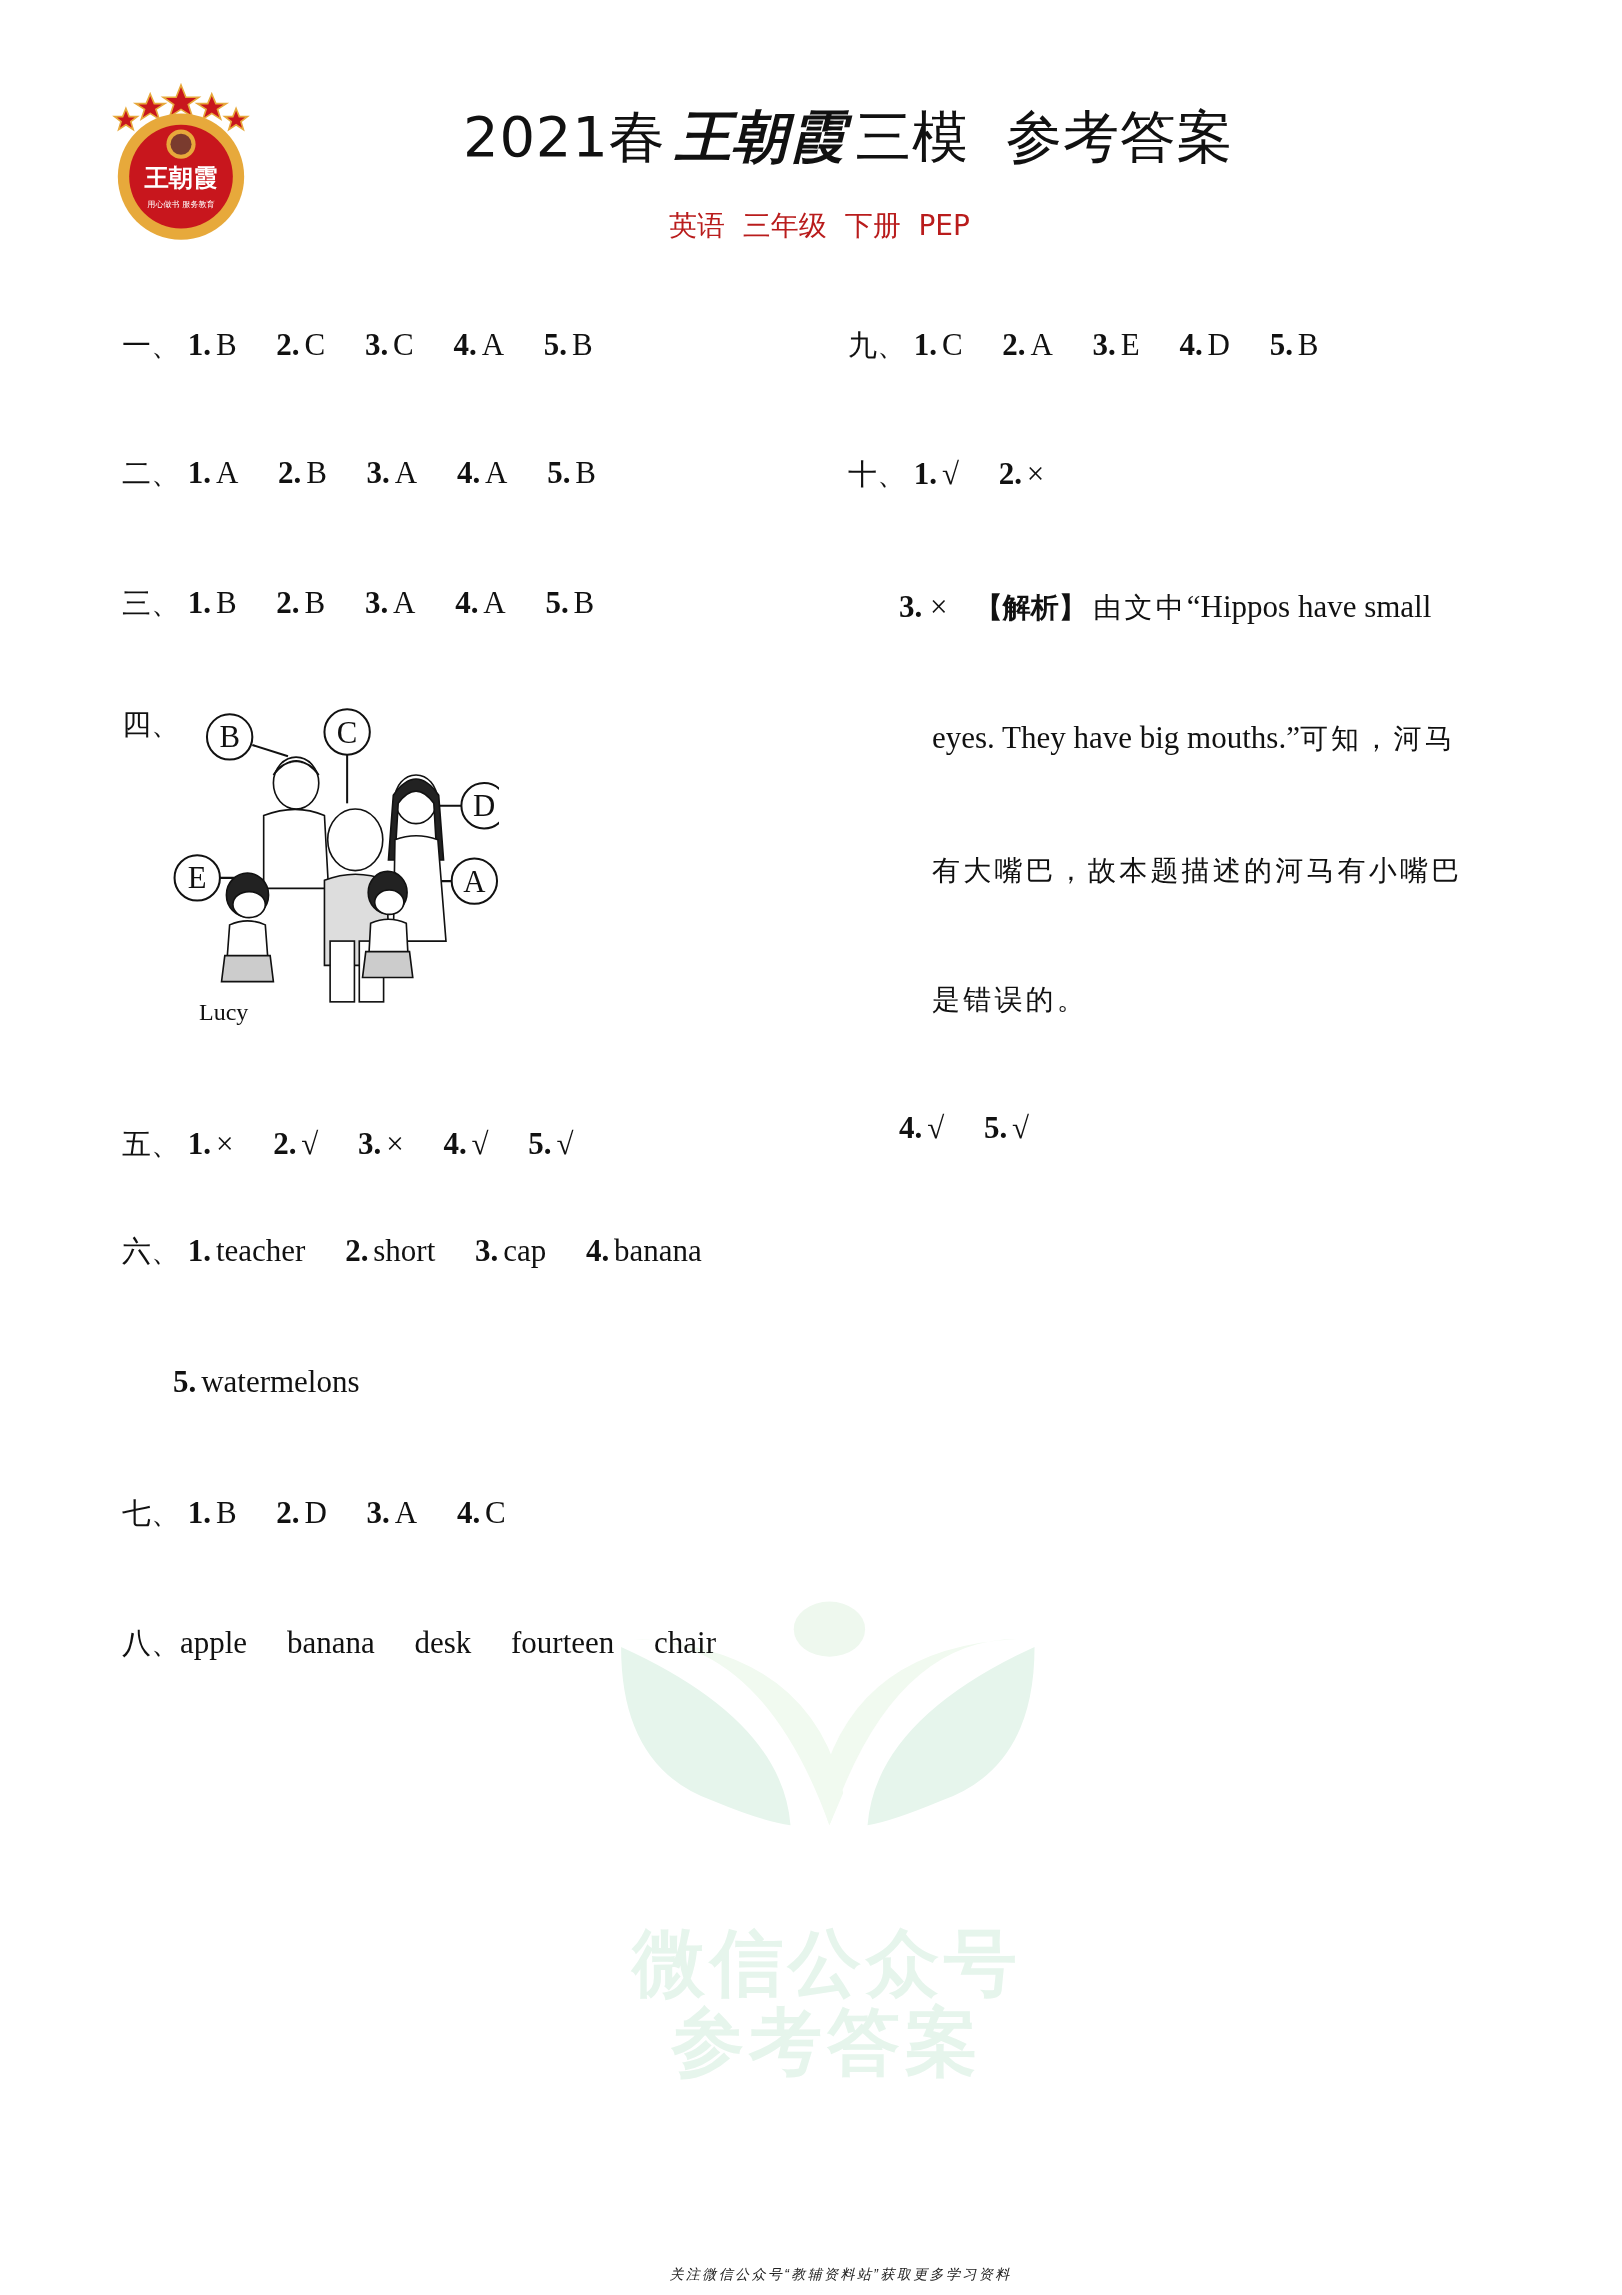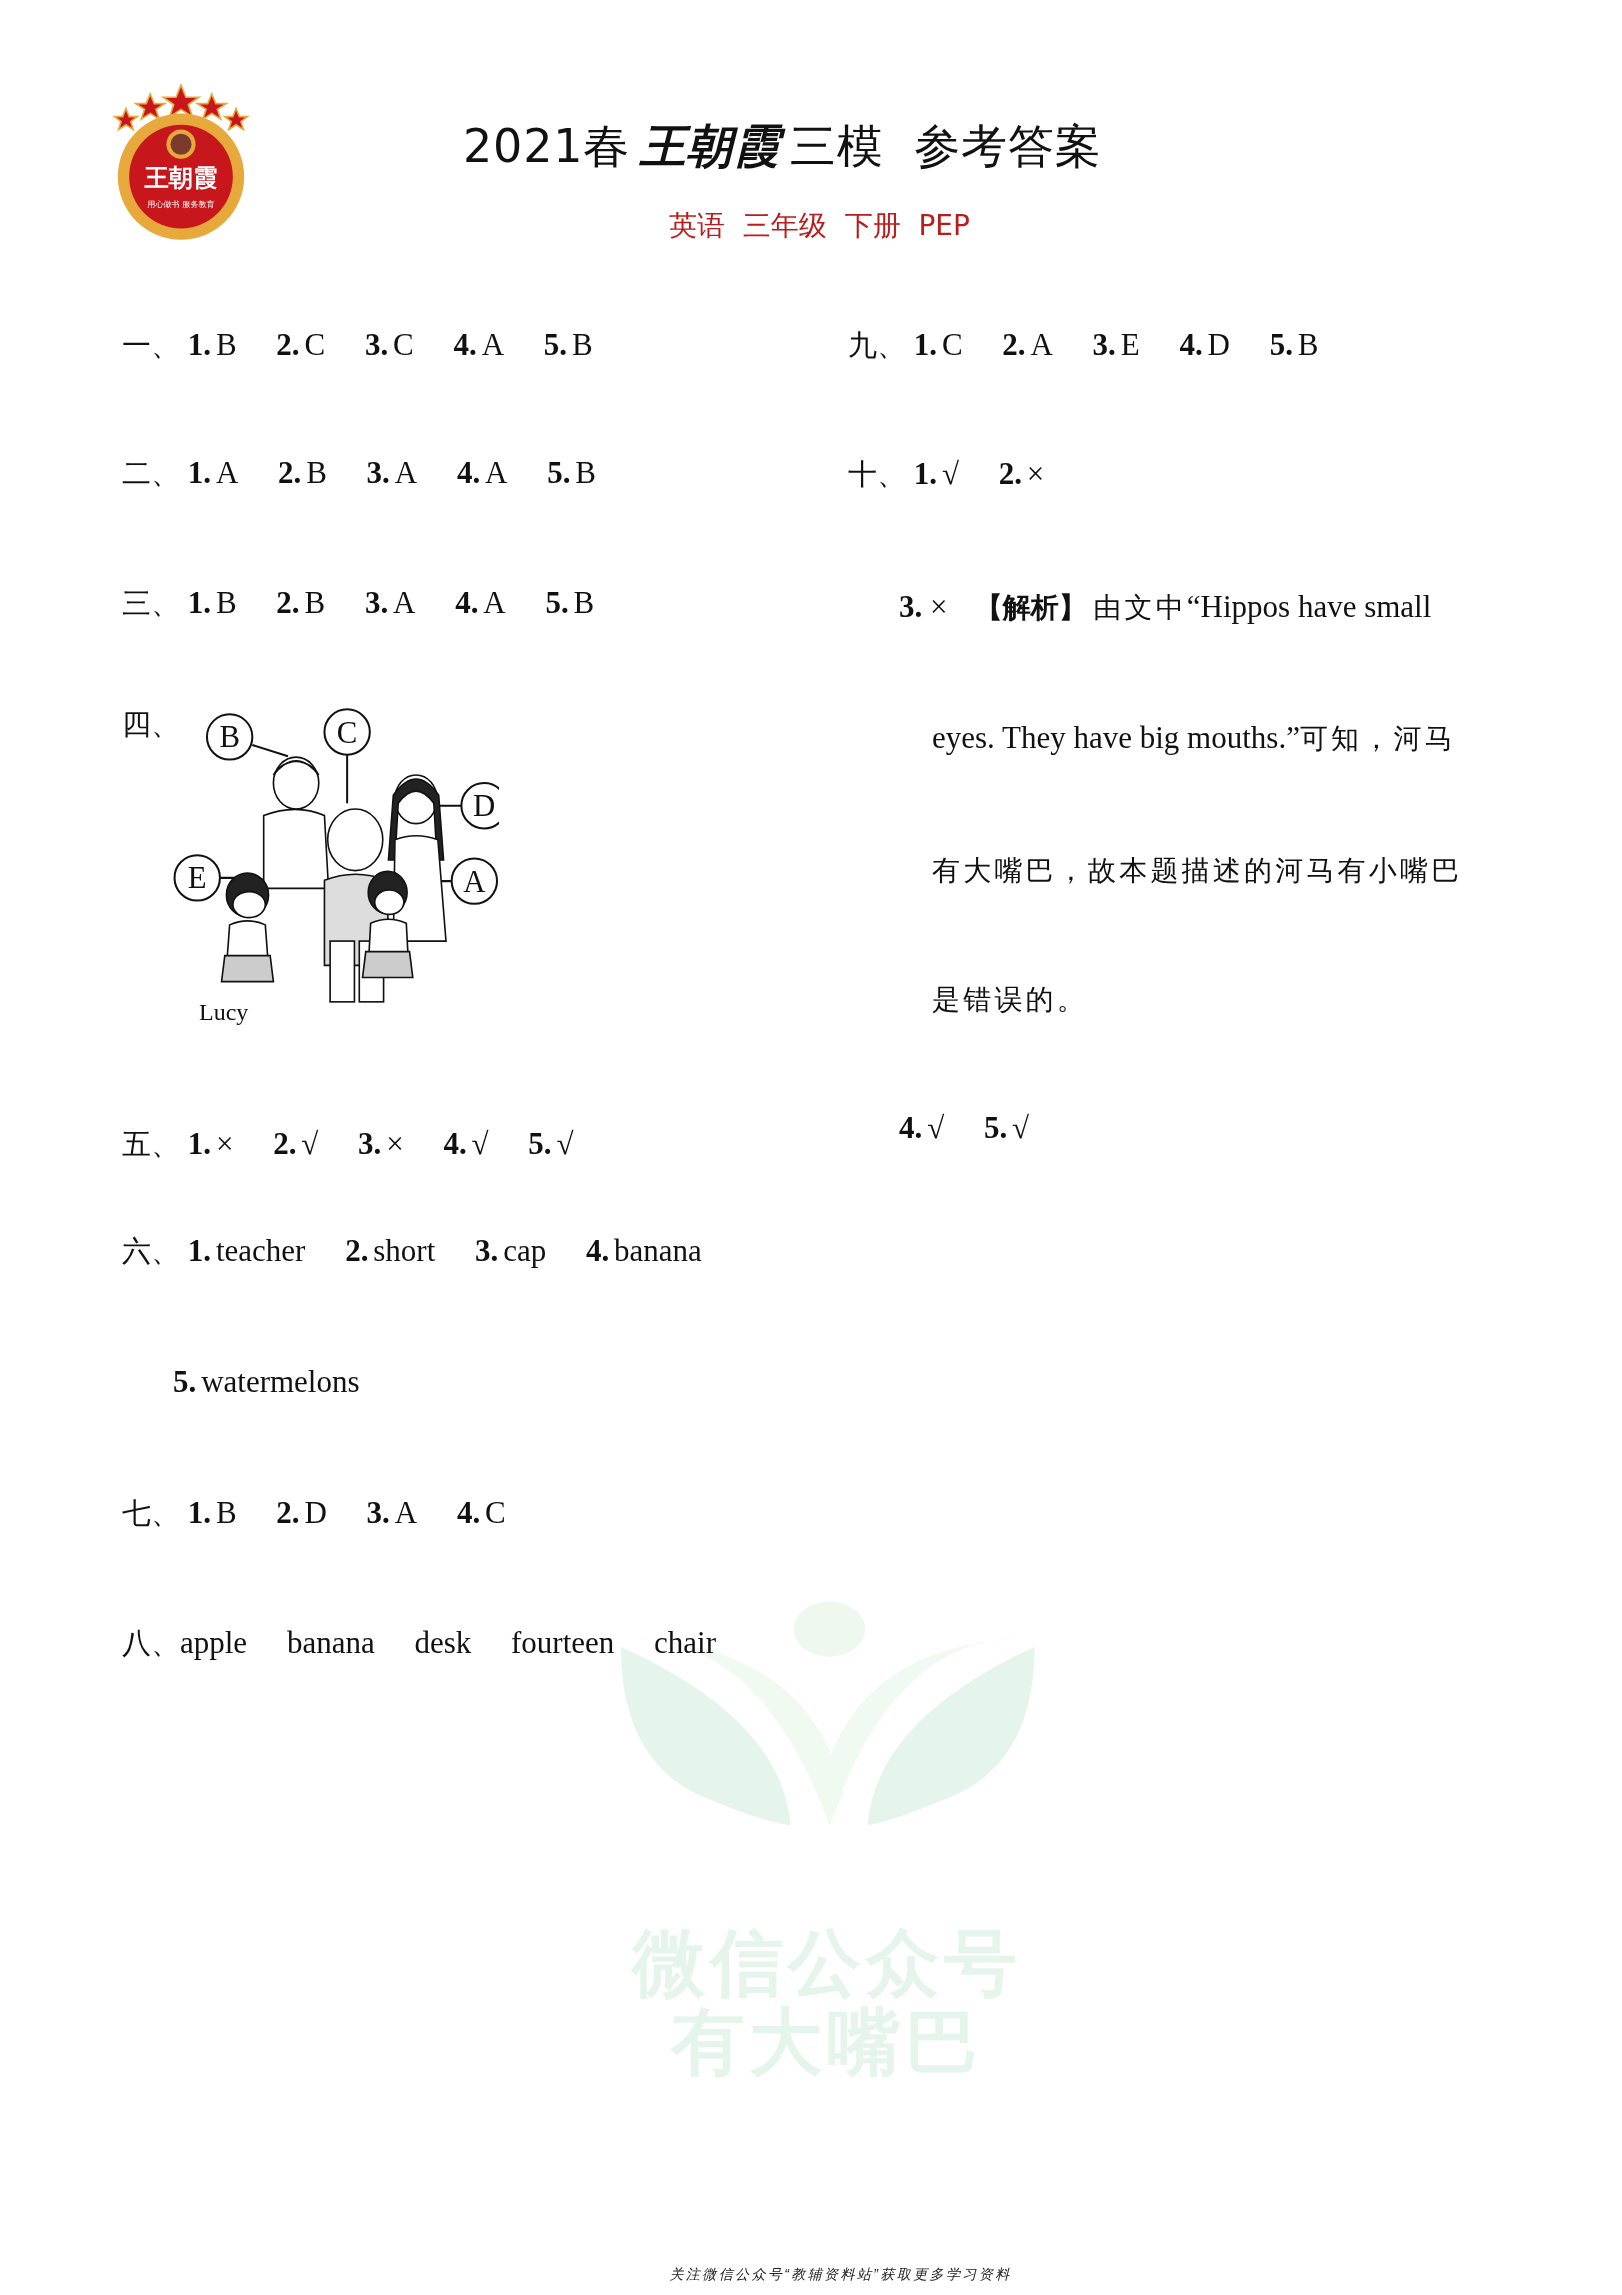--- a/index.html
+++ b/index.html
@@ -9,22 +9,22 @@
   
   .watermark { position: absolute; left: 600px; top: 1590px; width: 454px; height: 560px; pointer-events: none; }
   .wm-text { position: absolute; left: 0; width: 454px; text-align: center;
              font-family: "DejaVu Sans", sans-serif; font-weight: bold; color: #e6f5ec;
              font-size: 73px; letter-spacing: 4.9px; }
   .wm-text.l1 { top: 325px; }
   .wm-text.l2 { top: 404px; }
 
   
   .logo { position: absolute; left: 108px; top: 81px; width: 146px; height: 162px; }
-  .page-title { position: absolute; left: 463px; top: 116px; font-family: "DejaVu Sans", sans-serif;
-                font-size: 46px; color: #111; white-space: nowrap; letter-spacing: 0.8px; }
+  .page-title { position: absolute; left: 463px; top: 100px; font-family: "DejaVu Sans", sans-serif;
+                font-size: 56px; color: #111; white-space: nowrap; letter-spacing: 0.8px; }
   .page-title .brand { font-family: "DejaVu Serif", serif; font-style: italic; font-weight: bold; margin: 0 9.7px; }
   .page-subtitle { position: absolute; left: 0; width: 1623px; top: 207px; text-align: center;
                    font-family: "DejaVu Sans", sans-serif; font-size: 28px; color: #b91c1c; padding-left: 16px; box-sizing: border-box; }
 
   
   .row { position: absolute; font-size: 31px; white-space: nowrap; line-height: 1; }
   .row .sec { font-family: "DejaVu Sans", sans-serif; font-size: 29px; }
   .row .item { margin-right: 32px; }
   .row .num { font-weight: bold; }
   .row .ans { margin-left: 4.9px; }
@@ -48,21 +48,21 @@
 
 <div class="watermark">
   <svg width="454" height="268" viewBox="0 0 560 330">
     <ellipse cx="283" cy="48" rx="44" ry="34" fill="#eef8ee"></ellipse>
     <path d="M40 60 Q260 70 300 250 L283 290 Q200 60 40 60 Z" fill="#f1faf0"></path>
     <path d="M515 60 Q310 70 270 250 L283 290 Q360 60 515 60 Z" fill="#f1faf0"></path>
     <path d="M26 70 Q26 220 140 260 Q200 285 235 290 Q225 160 26 70 Z" fill="#e6f5ec"></path>
     <path d="M536 70 Q536 220 420 260 Q360 285 330 290 Q340 160 536 70 Z" fill="#e6f5ec"></path>
   </svg>
   <div class="wm-text l1">微信公众号</div>
-  <div class="wm-text l2">有大嘴巴</div>
+  <div class="wm-text l2">参考答案</div>
 </div>
 
 <div class="logo">
   <svg width="146" height="162" viewBox="0 0 180 200">
     <g fill="#c8161d" stroke="#e7a93b" stroke-width="2">
       <polygon points="90,5 96,20 112,20 99,29 104,44 90,35 76,44 81,29 68,20 84,20"></polygon>
       <polygon points="52,16 57,28 70,28 59,35 63,47 52,40 41,47 45,35 34,28 47,28"></polygon>
       <polygon points="128,16 133,28 146,28 135,35 139,47 128,40 117,47 121,35 110,28 123,28"></polygon>
       <polygon points="22,34 26,44 36,44 28,50 31,60 22,54 13,60 16,50 8,44 18,44"></polygon>
       <polygon points="158,34 162,44 172,44 164,50 167,60 158,54 149,60 152,50 144,44 154,44"></polygon>

